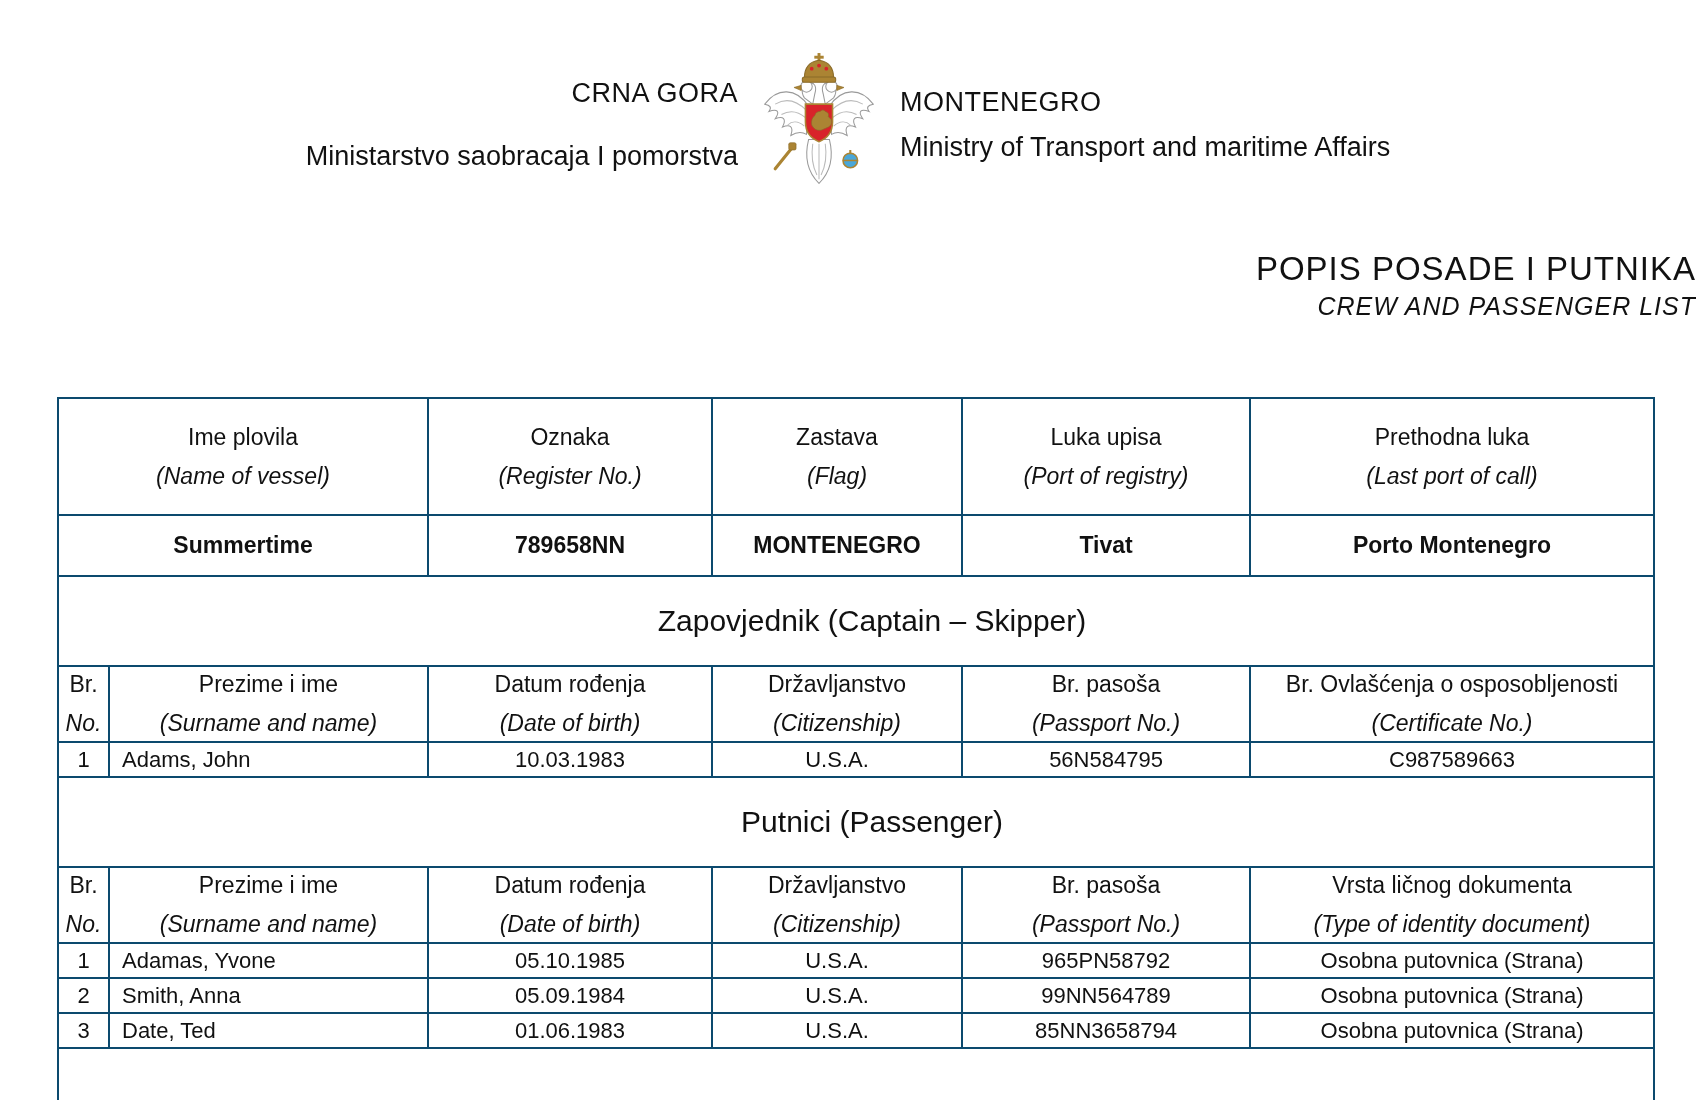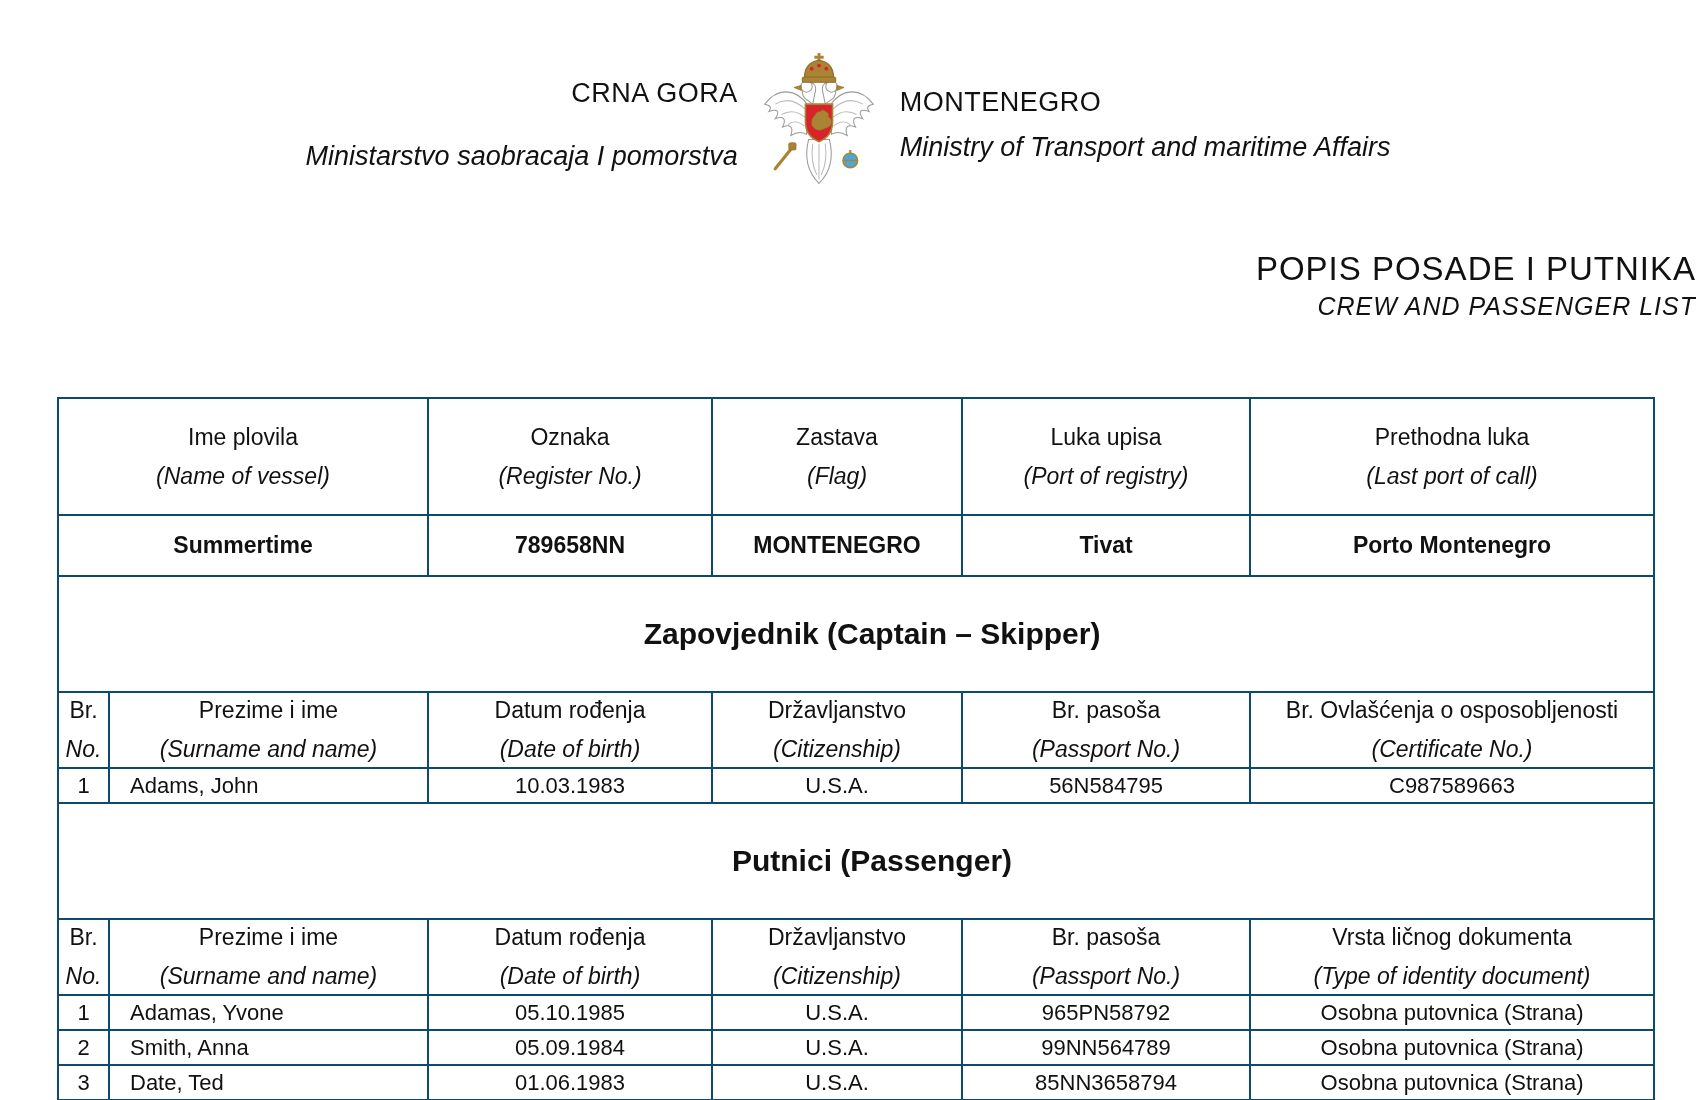--- a/index.html
+++ b/index.html
@@ -15,21 +15,21 @@
     margin-top: 52px;
     display: flex;
     justify-content: center;
     align-items: center;
     gap: 18px;
   }
   .lh-block { display: flex; flex-direction: column; gap: 14px; }
   .lh-left  { text-align: right; gap: 32px; }
   .lh-right { text-align: left; }
   .lh-line1 { font-size: 27px; letter-spacing: 0.5px; }
-  .lh-line2 { font-size: 27px; font-style: italic; }
+  .lh-line2 { font-size: 27px; }
   .crest { width: 126px; height: 146px; flex: 0 0 auto; }
 
   
   .title-block { text-align: right; margin-top: 52px; }
   .title-main { font-size: 33px; letter-spacing: 1px; }
   .title-sub  { font-size: 25px; font-style: italic; margin-top: 4px; letter-spacing: 1px; }
 
   
   table.doc {
     margin: 76px 0 0 57px;
@@ -41,29 +41,29 @@
     border: 2px solid #0c4a6e;
     text-align: center;
     vertical-align: middle;
     overflow: hidden;
   }
   .hdr-main { font-size: 23px; display: block; }
   .hdr-sub  { font-size: 23px; font-style: italic; display: block; margin-top: 12px; }
   .vessel-hdr-row td { height: 117px; }
   .vessel-val-row td { height: 61px; font-weight: bold; font-size: 23px; }
   .section-row td {
-    height: 116px;
+    height: 90px;
     text-align: left;
     padding-left: 32px;
-    font-weight: bold;
+    font-weight: normal;
     font-size: 30px;
   }
   .col-hdr-row td { height: 76px; }
   .data-row td { height: 35px; font-size: 22px; }
-  .data-row td.cell-name, .data-row td.cell-doc-left { text-align: left; padding-left: 20px; }
+  .data-row td.cell-name, .data-row td.cell-doc-left { text-align: left; padding-left: 12px; }
   .data-row td.cell-name { text-align: left; }
   .tail-row td { height: 90px; border-bottom: none; }
 
   
   .feather { fill: #ffffff; stroke: #9a9a9a; stroke-width: 1; }
 </style>
 </head>
 <body>
 
 <div class="letterhead">

